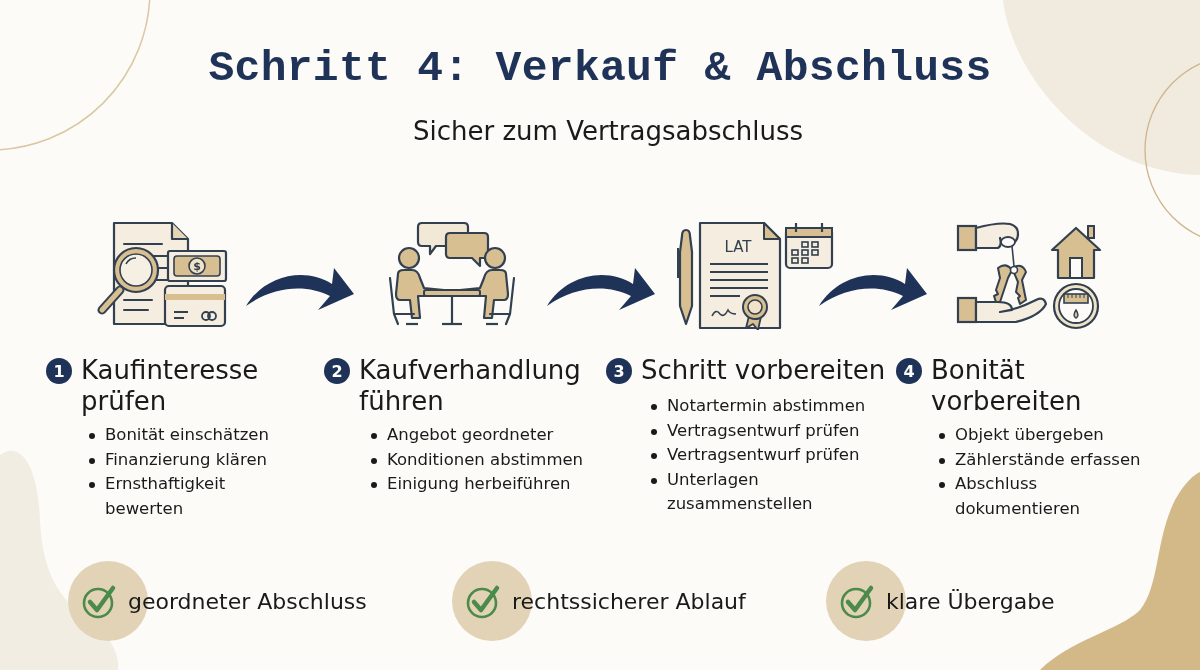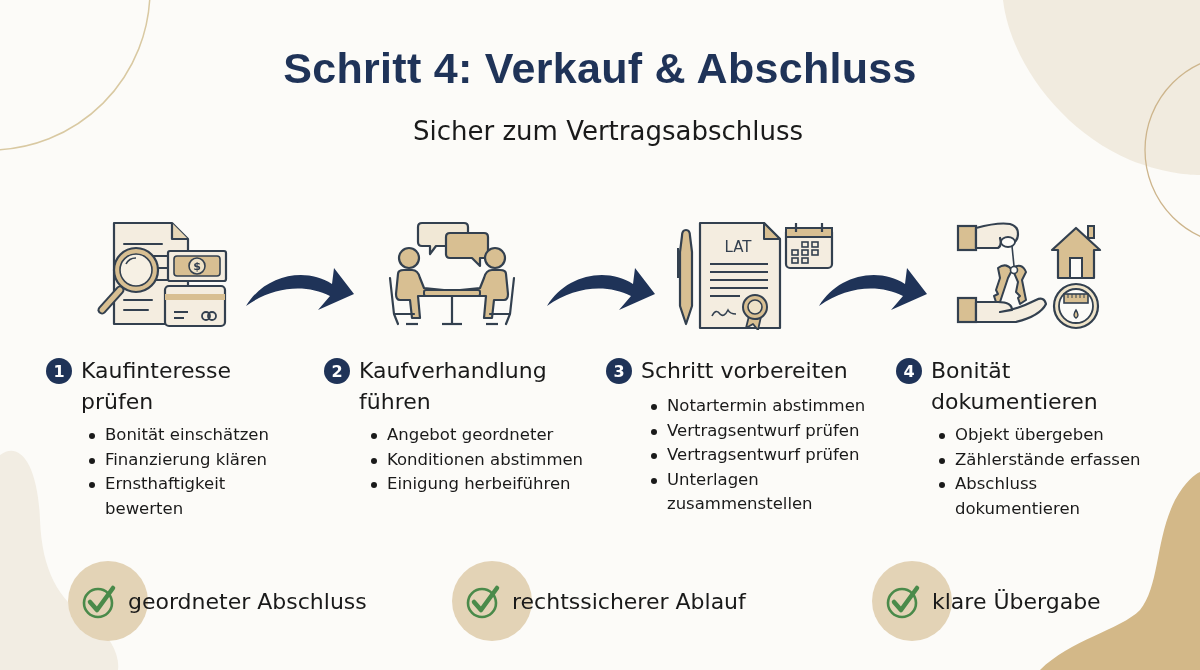--- a/index.html
+++ b/index.html
@@ -7,21 +7,21 @@
   body {
     position: relative;
     background: #fcfbf8;
     font-family: "DejaVu Sans", sans-serif;
     color: #1c1c1c;
   }
   .bg { position: absolute; inset: 0; z-index: 0; pointer-events: none; }
   .title {
     position: absolute; left: 0; right: 0; top: 44px;
     text-align: center;
-    font-family: Liberation Sans, sans-serif;
+    font-family: Liberation Mono, monospace;
     font-weight: bold;
     font-size: 43px;
     letter-spacing: 0.3px;
     color: #1f3358;
     z-index: 2;
   }
   .subtitle {
     position: absolute; left: 16px; right: 0; top: 116px;
     text-align: center;
     font-size: 26px;
@@ -40,21 +40,21 @@
   }
   .badge {
     flex: 0 0 auto;
     width: 26px; height: 26px; border-radius: 50%;
     background: #1f3358; color: #fff;
     font-weight: bold; font-size: 16px;
     display: flex; align-items: center; justify-content: center;
     margin-top: 3px; margin-right: 9px;
   }
   .step-title {
-    font-size: 22px; line-height: 31px; color: #1a1a1a;
+    font-size: 26px; line-height: 31px; color: #1a1a1a;
   }
   .bullets {
     list-style: none; margin-top: 6px;
   }
   .bullets li {
     position: relative;
     font-size: 16.5px; line-height: 24.5px; color: #1a1a1a;
     padding-left: 19px;
   }
   .bullets li::before {
@@ -252,21 +252,21 @@
     <li>Vertragsentwurf prüfen</li>
     <li style="width:170px">Unterlagen zusammenstellen</li>
   </ul>
 </div>
 
 <div class="step" style="left:896px;top:355px;width:270px">
   <div class="step-head">
     <span class="badge">4</span>
     <div class="step-title">
       <div>Bonität</div>
-      <div>dokumentieren</div>
+      <div>vorbereiten</div>
     </div>
   </div>
   <ul class="bullets" style="margin-left:40px">
     <li>Objekt übergeben</li>
     <li>Zählerstände erfassen</li>
     <li style="width:150px">Abschluss dokumentieren</li>
   </ul>
 </div>
 
 <div class="benefit" style="left:68px">
@@ -280,20 +280,20 @@
 
 <div class="benefit" style="left:452px">
   <span class="benefit-circle"></span>
   <svg class="check" viewBox="0 0 38 38">
     <circle cx="18" cy="21" r="14" fill="none" stroke="#4a8a4a" stroke-width="2.6"></circle>
     <path d="M10,20 L17,28 L33,6" fill="none" stroke="#4a8a4a" stroke-width="4.5" stroke-linecap="round" stroke-linejoin="round"></path>
   </svg>
   <span class="benefit-label">rechtssicherer Ablauf</span>
 </div>
 
-<div class="benefit" style="left:872px">
+<div class="benefit" style="left:826px">
   <span class="benefit-circle"></span>
   <svg class="check" viewBox="0 0 38 38">
     <circle cx="18" cy="21" r="14" fill="none" stroke="#4a8a4a" stroke-width="2.6"></circle>
     <path d="M10,20 L17,28 L33,6" fill="none" stroke="#4a8a4a" stroke-width="4.5" stroke-linecap="round" stroke-linejoin="round"></path>
   </svg>
   <span class="benefit-label">klare Übergabe</span>
 </div>
 
 </body></html>

